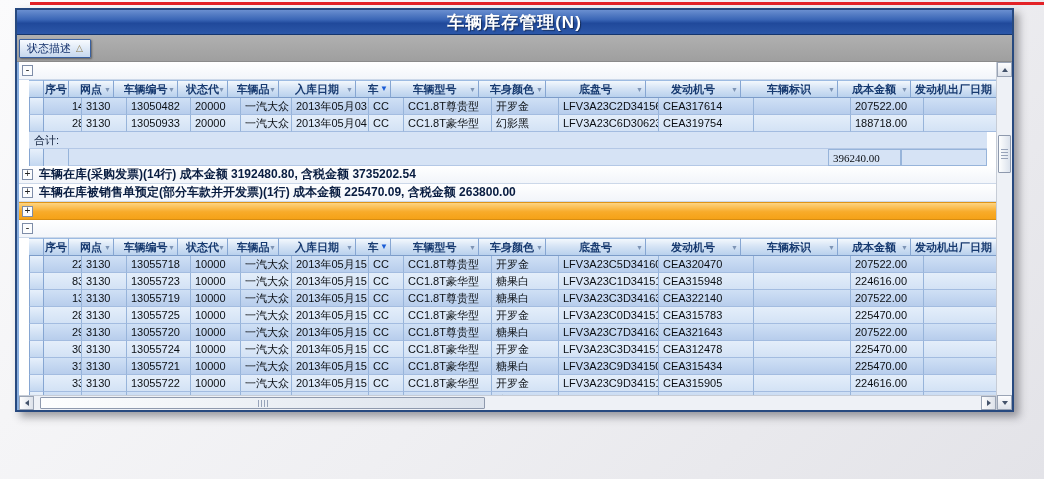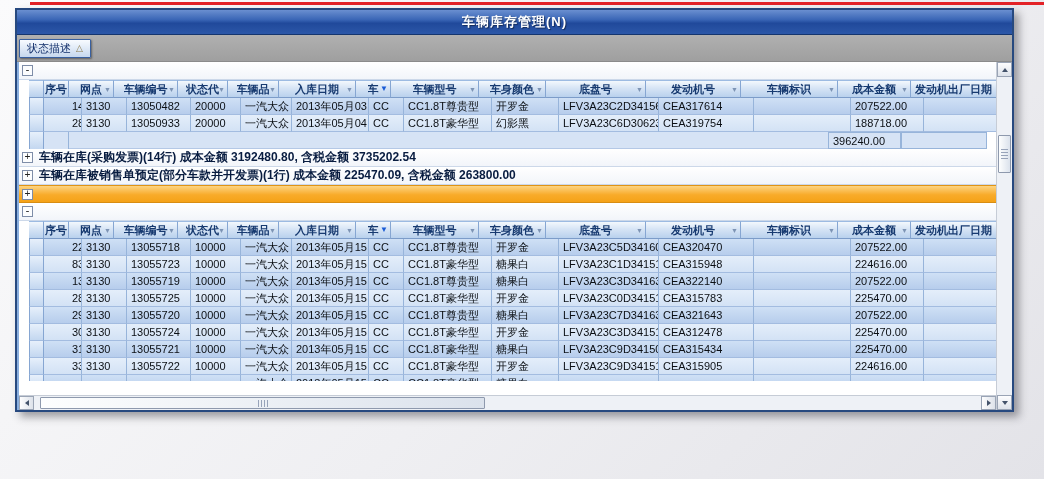--- a/index.html
+++ b/index.html
@@ -11,21 +11,21 @@
 
   .app-window { position:absolute; left:15px; top:8px; width:999px; height:404px;
                 border:2px solid #27497f; background:#fff;
                 box-shadow:5px 5px 8px rgba(50,50,60,.45);
                 display:flex; flex-direction:column; }
 
   .title-bar { height:25px; flex:0 0 25px;
                background:linear-gradient(180deg,#6a8fd0 0%,#3a66b6 40%,#20499b 55%,#2c57a8 100%);
                border-bottom:1px solid #15356e;
                display:flex; align-items:center; justify-content:center; }
-  .title-text { color:#fff; font-size:13px; font-weight:bold; letter-spacing:1px;
+  .title-text { color:#fff; font-size:17px; font-weight:bold; letter-spacing:1px;
                 text-shadow:1px 1px 1px rgba(0,0,0,.45); }
 
   .toolbar { height:27px; flex:0 0 27px; background:linear-gradient(180deg,#b0b0b0,#9f9f9f);
              border-bottom:1px solid #8b8b8b; display:flex; align-items:center; padding-left:2px; }
   .chip { display:inline-flex; align-items:center; gap:5px; height:19px; padding:0 7px;
           border:1px solid #39609f; border-radius:1px;
           background:linear-gradient(180deg,#f8fbff,#dde8f6 55%,#c6d8ee);
           box-shadow:1px 1px 2px rgba(0,0,0,.4); font-size:11px; color:#13306b; cursor:default; }
   .sort-ind { font-size:9px; color:#8a7a4a; line-height:1; }
 
@@ -66,21 +66,21 @@
   .w-sel{width:15px;flex:0 0 15px;} .w0{width:25px;flex:0 0 25px;} .w1{width:45px;flex:0 0 45px;}
   .w2{width:64px;flex:0 0 64px;} .w3{width:50px;flex:0 0 50px;} .w4{width:51px;flex:0 0 51px;}
   .w5{width:77px;flex:0 0 77px;} .w6{width:35px;flex:0 0 35px;} .w7{width:88px;flex:0 0 88px;}
   .w8{width:67px;flex:0 0 67px;} .w9{width:100px;flex:0 0 100px;} .w10{width:95px;flex:0 0 95px;}
   .w11{width:97px;flex:0 0 97px;} .w12{width:73px;flex:0 0 73px;} .w13{width:86px;flex:0 0 86px;}
   .a0 { text-align:right; padding-right:9px;padding-left:28px; }
 
   .sum-row { height:17px; background:#d6e3f5; border-bottom:1px solid #b4c8e6; align-items:center;
              font-size:11px; color:#13233f; padding-left:5px; width:958px; }
   .sum-total-row { height:17px; background:#d6e3f5; border-bottom:1px solid #b4c8e6; width:958px; }
-  .sum-total-row .cell { background:#d6e3f5; border-bottom:none; }
+  .sum-total-row .cell { background:#d6e3f5; border-bottom:none;font-family:Liberation Serif, serif; }
   .sum-total-row .spacer { flex:1; }
   .sum-total-row .boxed { border:1px solid #97b4da; }
 
   .partial-clip { height:6px; overflow:hidden; }
 
   
   .v-scrollbar { flex:0 0 16px; width:16px; background:#eef1f6; border-left:1px solid #c6ccd6;
                  display:flex; flex-direction:column; }
   .h-scrollbar { flex:0 0 15px; height:15px; background:#eef1f6; border-top:1px solid #c6ccd6;
                  display:flex; align-items:stretch; }
@@ -216,20 +216,23 @@
                 <div class="cell w7 a7">CC1.8T豪华型</div>
                 <div class="cell w8 a8">幻影黑</div>
                 <div class="cell w9 a9">LFV3A23C6D306231</div>
                 <div class="cell w10 a10">CEA319754</div>
                 <div class="cell w11 a11"></div>
                 <div class="cell w12 a12">188718.00</div>
                 <div class="cell w13 a13"></div>
               </div>
             </div>
 
+          <div class="sum-row">
+            <span>合计:</span>
+          </div>
           <div class="sum-total-row">
             <div class="cell w-sel selcell"></div>
             <div class="cell w0"></div>
             <div class="spacer"></div>
             <div class="cell w12 boxed">396240.00</div>
             <div class="cell w13 boxed"></div>
           </div>
 
           <div class="group-row">
             <span class="expand-box">+</span>

